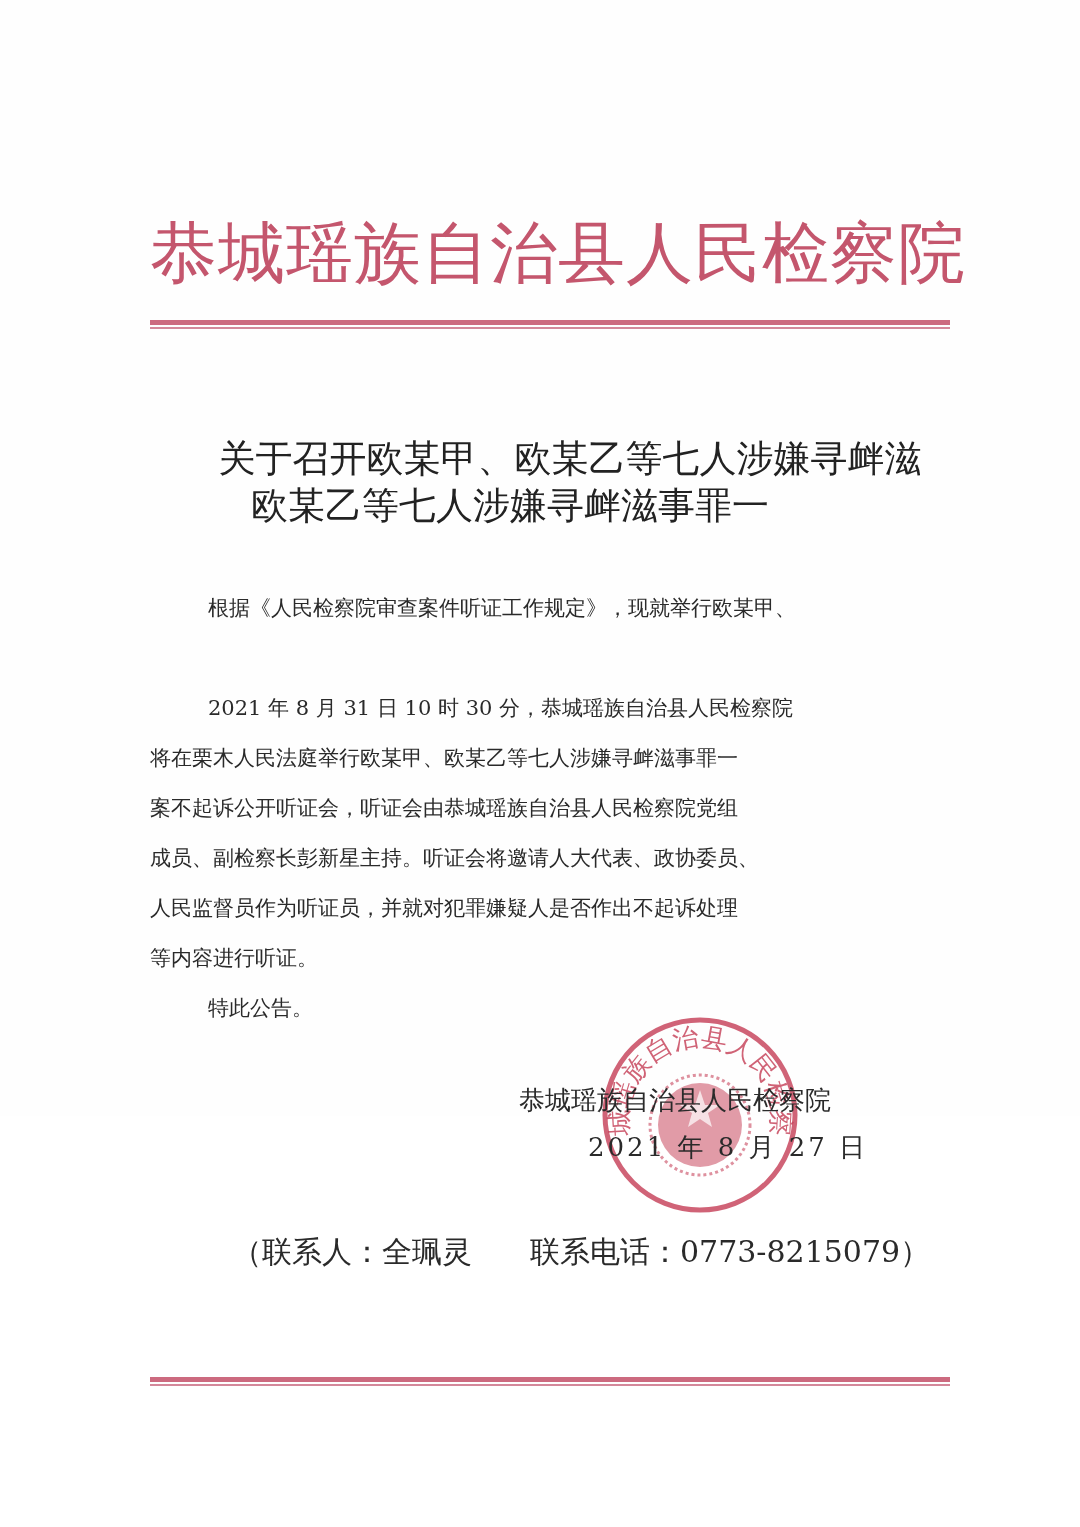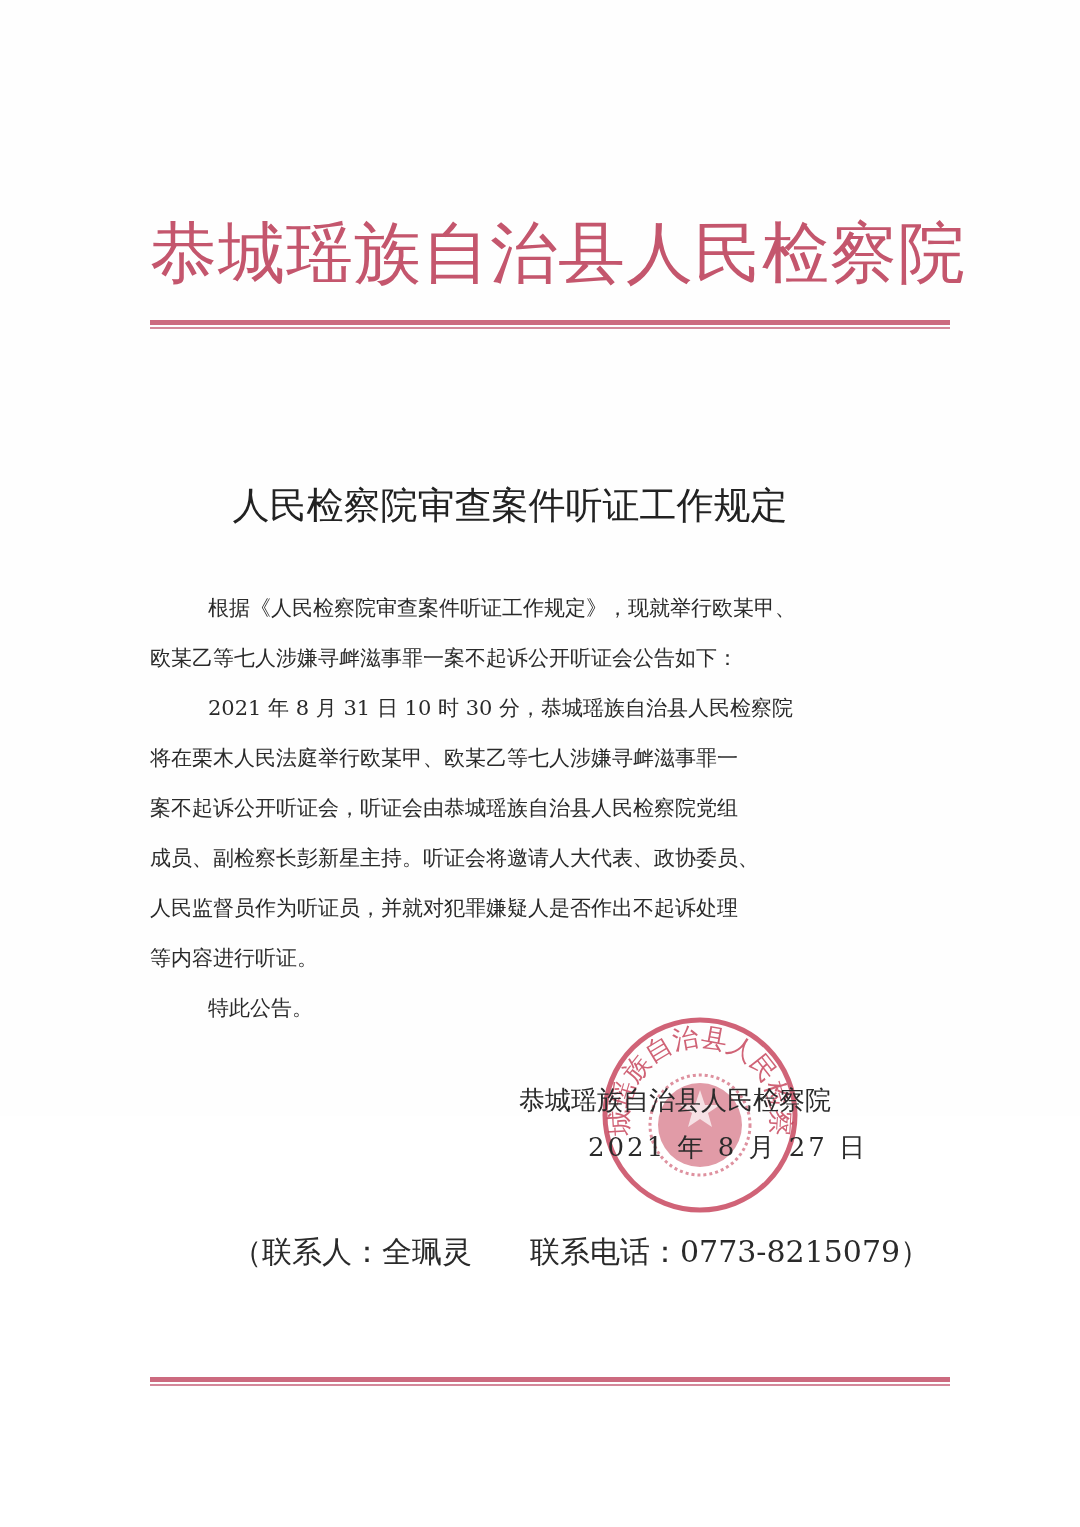--- a/index.html
+++ b/index.html
@@ -40,24 +40,24 @@
 
 <div class="page">
 
   <div class="org-header">恭城瑶族自治县人民检察院</div>
 
   <div class="rule rule-top">
     <div class="thick"></div>
     <div class="thin"></div>
   </div>
 
-  <div class="title title-2">人民检察院审查案件听证工作规定</div>
+  <div class="title title-1">关于召开欧某甲、欧某乙等七人涉嫌寻衅滋</div>
+  <div class="title title-2">欧某乙等七人涉嫌寻衅滋事罪一</div>
 
   <div class="para l1">根据《人民检察院审查案件听证工作规定》，现就举行欧某甲、</div>
-  <div class="para l2">欧某乙等七人涉嫌寻衅滋事罪一案不起诉公开听证会公告如下：</div>
   <div class="para l3">2021 年 8 月 31 日 10 时 30 分，恭城瑶族自治县人民检察院</div>
   <div class="para l4">将在栗木人民法庭举行欧某甲、欧某乙等七人涉嫌寻衅滋事罪一</div>
   <div class="para l5">案不起诉公开听证会，听证会由恭城瑶族自治县人民检察院党组</div>
   <div class="para l6">成员、副检察长彭新星主持。听证会将邀请人大代表、政协委员、</div>
   <div class="para l7">人民监督员作为听证员，并就对犯罪嫌疑人是否作出不起诉处理</div>
   <div class="para l8">等内容进行听证。</div>
   <div class="para l9">特此公告。</div>
 
   <svg class="seal" viewBox="0 0 200 200">
     <defs>

